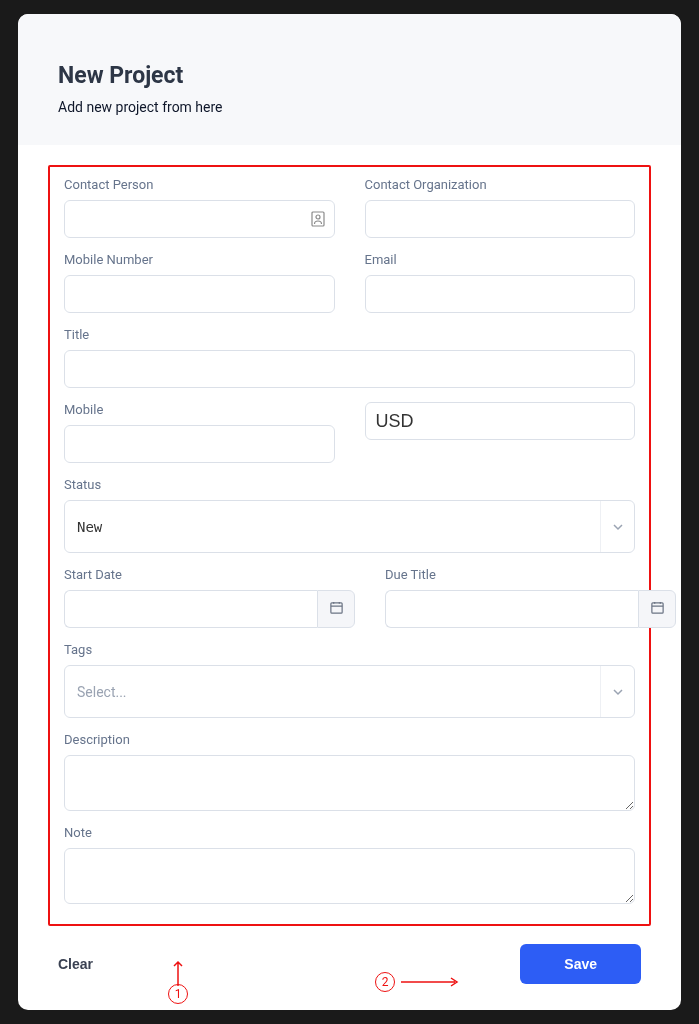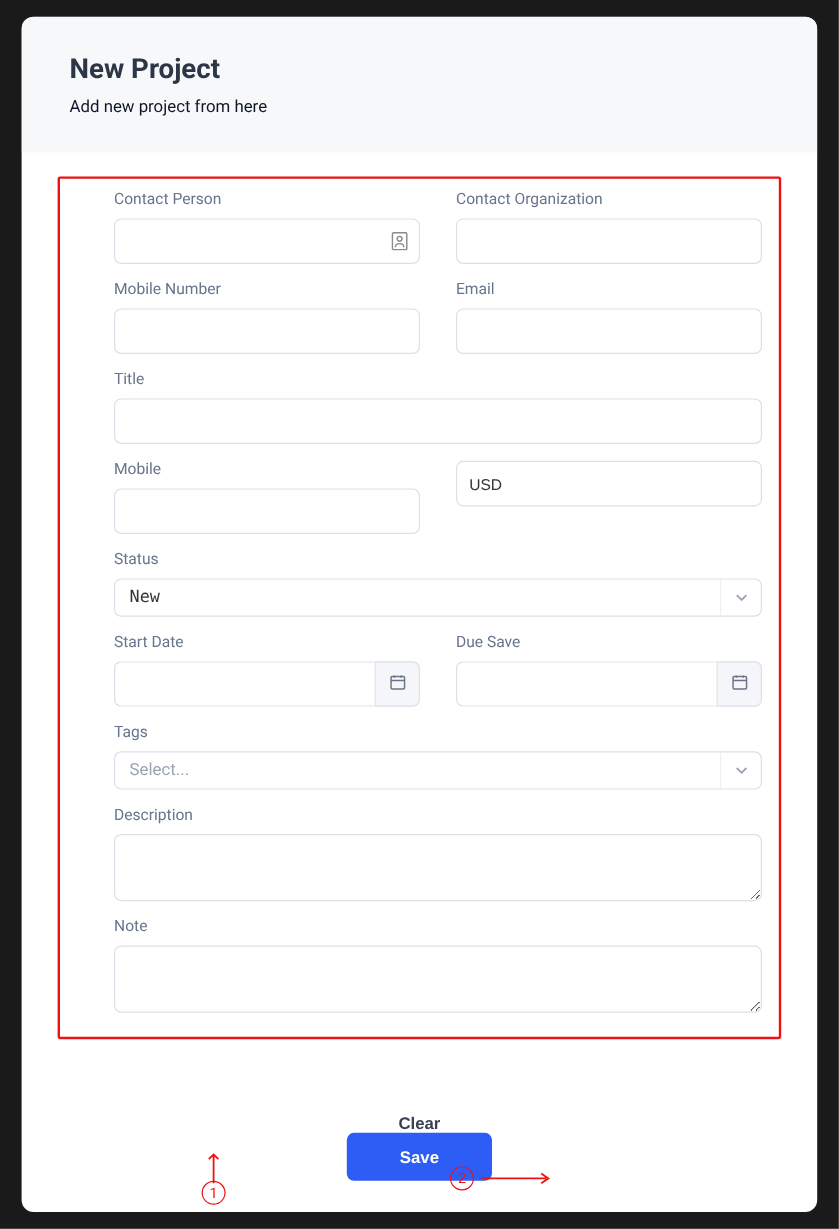--- a/index.html
+++ b/index.html
@@ -18,21 +18,21 @@
       right: 18px;
       bottom: 14px;
       background: #fff;
       border-radius: 10px;
       overflow: hidden;
       display: flex;
       flex-direction: column;
     }
     .modal-header {
       background: #f7f8fa;
-      padding: 30px 40px 30px 40px;
+      padding: 48px 40px 30px 40px;
     }
     .modal-title {
       font-size: 23px;
       font-weight: 700;
       color: #2d3646;
       margin-bottom: 10px;
     }
     .modal-subtitle {
       font-size: 14px;
       color: #0f172a;
@@ -44,59 +44,58 @@
     }
     .form-highlight {
       border: 2px solid #e11;
       padding: 10px 14px 6px 14px;
       border-radius: 2px;
     }
     .row {
       display: flex;
       gap: 30px;
       margin-bottom: 14px;
-      margin-left: 31px;
     }
     .field {
       flex: 1;
       display: flex;
       flex-direction: column;
     }
     .field.full { width: 100%; }
     .label {
       font-size: 13px;
       color: #66748c;
       margin-bottom: 8px;
     }
     .input {
       height: 38px;
       border: 1px solid #dbe0e8;
       border-radius: 6px;
       background: #fff;
       padding: 0 10px;
-      font-size: 13px;
+      font-size: 18px;
       color: #333;
       position: relative;
     }
     .input-wrap {
       position: relative;
       display: flex;
     }
     .input-wrap .input { flex: 1; }
     .contact-badge {
       position: absolute;
       right: 10px;
       top: 50%;
       transform: translateY(-50%);
       width: 14px;
       height: 16px;
       color: #8a8a8a;
     }
     .select {
-      height: 32px;
+      height: 53px;
       border: 1px solid #dbe0e8;
       border-radius: 6px;
       background: #fff;
       display: flex;
       align-items: stretch;
       overflow: hidden;
     }
     .select-text {
       flex: 1;
       display: flex;
@@ -145,21 +144,20 @@
       font-size: 14px;
       resize: both;
       overflow: auto;
     }
     .modal-footer {
       padding: 14px 40px 26px 40px;
       display: flex;
       justify-content: space-between;
       align-items: center;
       position: relative;
-      flex-direction: column;
     }
     .btn-clear {
       font-size: 14px;
       font-weight: 600;
       color: #3a4152;
       background: none;
       border: none;
       cursor: pointer;
     }
     .btn-save {
@@ -272,21 +270,21 @@
               <span>
                 <svg viewBox="0 0 16 16" width="15" height="15" stroke="currentColor" fill="none" stroke-width="1.3">
                     <rect x="2" y="3" width="12" height="11" rx="1"></rect>
                     <path d="M2 6.5h12M5 2v2M11 2v2"></path>
                   </svg>
               </span>
             </div>
           </div>
         </div>
         <div class="field">
-          <div class="label">Due Save</div>
+          <div class="label">Due Title</div>
           <div class="date-group">
             <input class="input" type="text" value="" style="">
             <div class="date-btn">
               <span>
                 <svg viewBox="0 0 16 16" width="15" height="15" stroke="currentColor" fill="none" stroke-width="1.3">
                     <rect x="2" y="3" width="12" height="11" rx="1"></rect>
                     <path d="M2 6.5h12M5 2v2M11 2v2"></path>
                   </svg>
               </span>
             </div>

